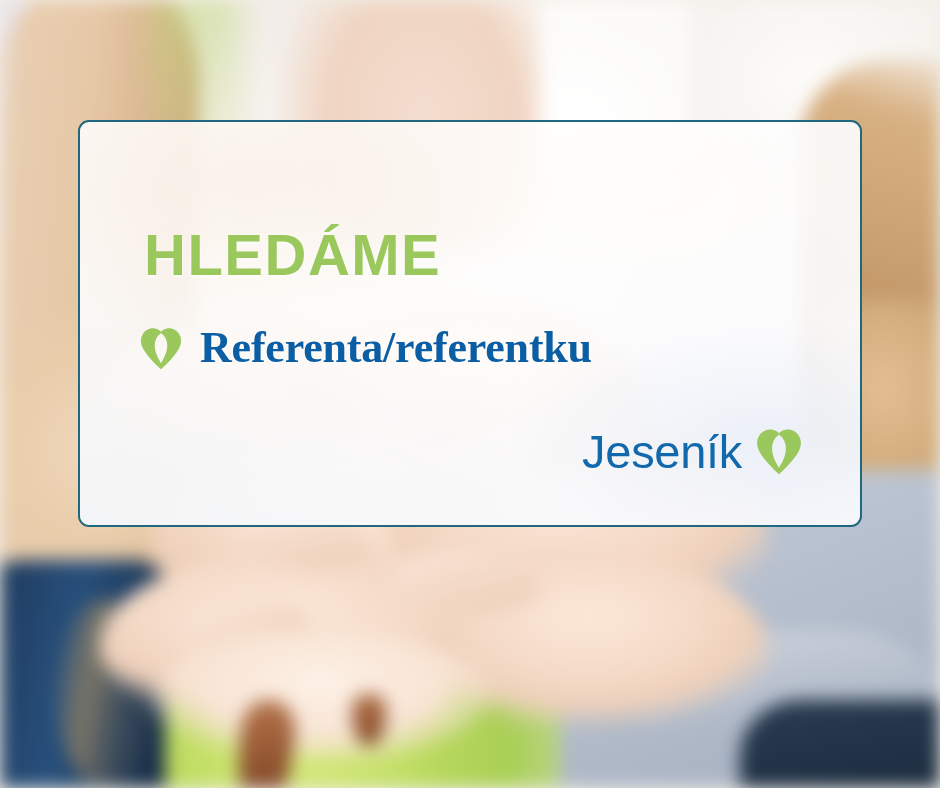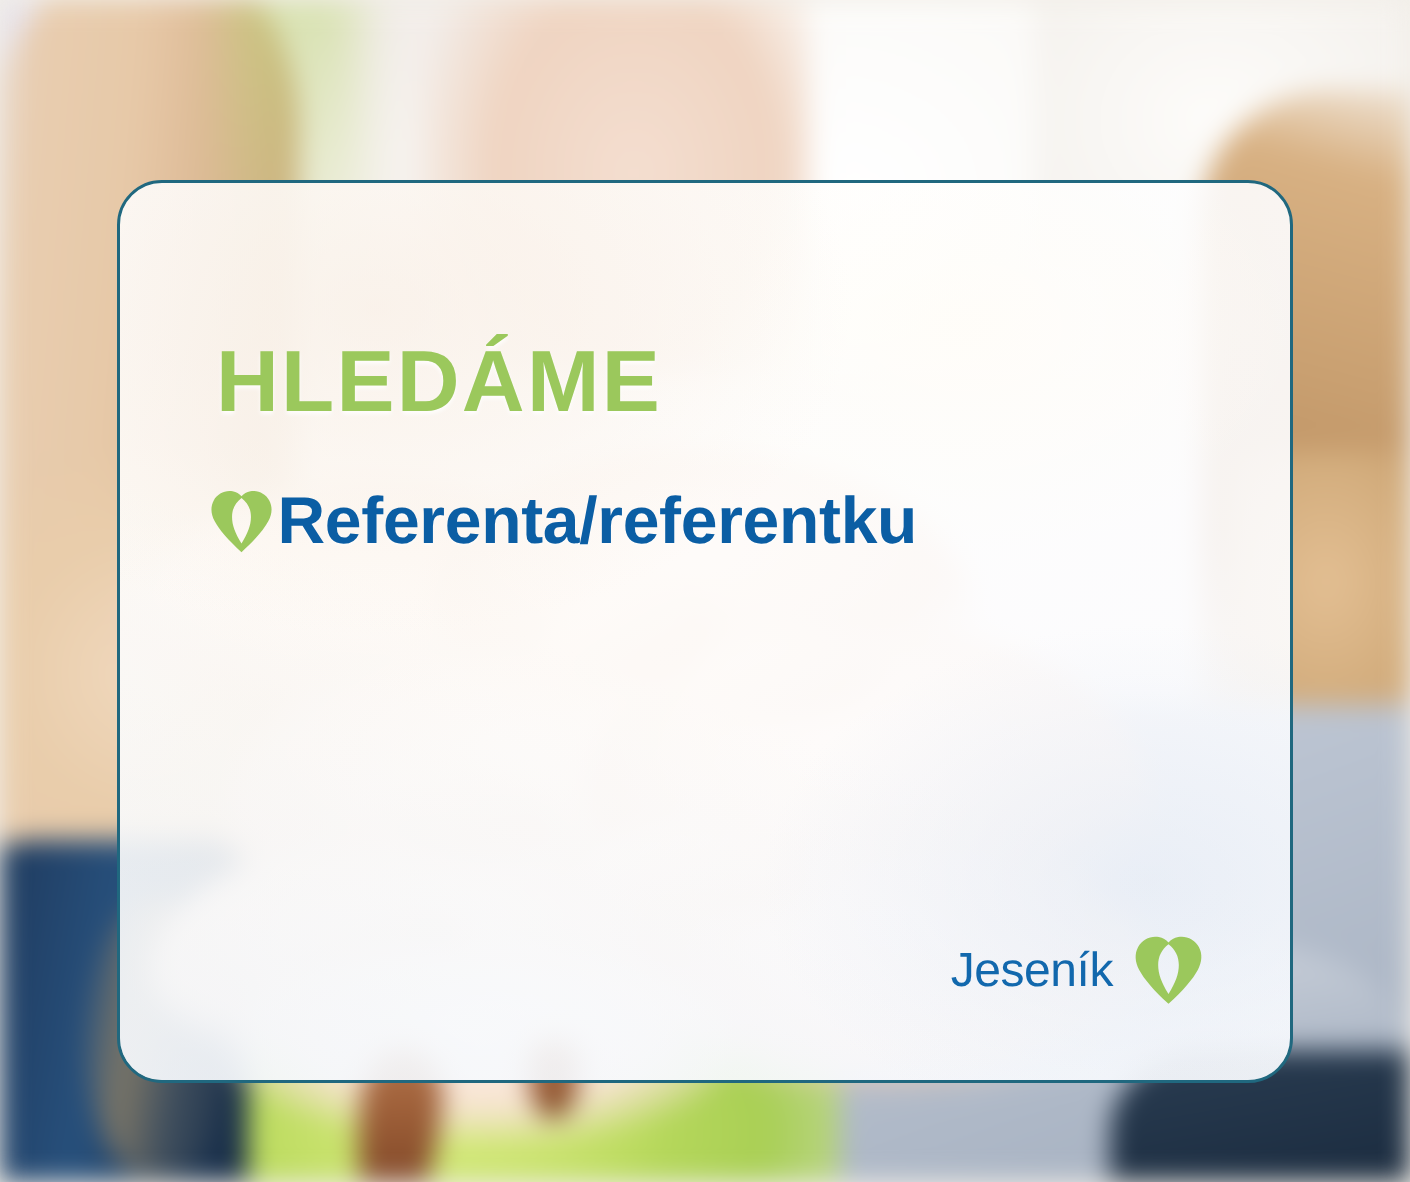--- a/index.html
+++ b/index.html
@@ -210,23 +210,23 @@
     border-radius: 48% 52% 44% 56% / 56% 50% 50% 44%;
   }
   .photo-soft { filter: blur(9px); }
 
   
   #card {
     position: absolute;
     left: 78px;
     top: 120px;
     width: 784px;
-    height: 602px;
+    height: 407px;
     border: 2px solid #20687f;
-    border-radius: 30px;
+    border-radius: 11px;
     background:
       linear-gradient(118deg,
         rgba(255,255,255,.90) 0%,
         rgba(255,253,250,.88) 22%,
         rgba(255,255,255,.86) 48%,
         rgba(253,253,255,.90) 74%,
         rgba(252,253,255,.93) 100%);
     overflow: hidden;
     box-shadow: 0 0 0 0 rgba(0,0,0,0);
   }
@@ -266,22 +266,23 @@
   
   #title-block {
     position: absolute;
     left: 60px;
     top: 203px;
     width: 690px;
   }
 
   #title-line1 {
     display: flex;
-    align-items: flex-start;
-    gap: 3px;
+    align-items: center;
+    gap: 18px;
+    font-family: Liberation Serif, serif;
   }
 
   .heart {
     flex: 0 0 auto;
     width: 42px;
     height: 44px;
     display: block;
   }
 
   .jobline {
@@ -300,21 +301,21 @@
   #logo {
     position: absolute;
     right: 58px;
     bottom: 50px;
     display: flex;
     align-items: center;
     gap: 14px;
   }
 
   #logo-word {
-    font-size: 32px;
+    font-size: 47px;
     font-weight: 400;
     color: #1268ad;
     letter-spacing: -.3px;
     line-height: 1;
   }
 
   .heart-lg { width: 46px; height: 48px; display:block; }
 
 </style>
 </head>

